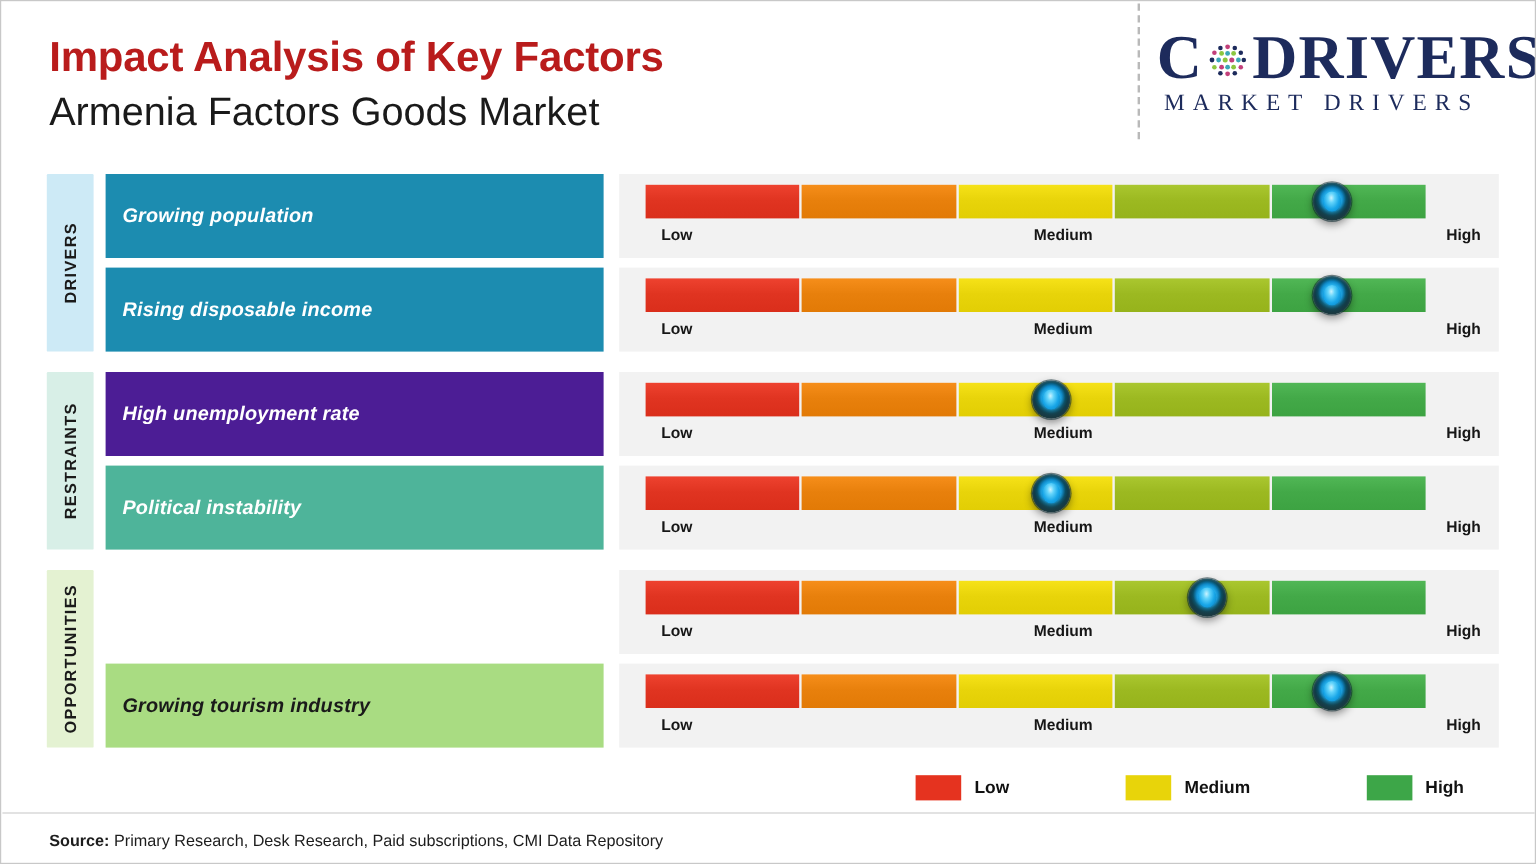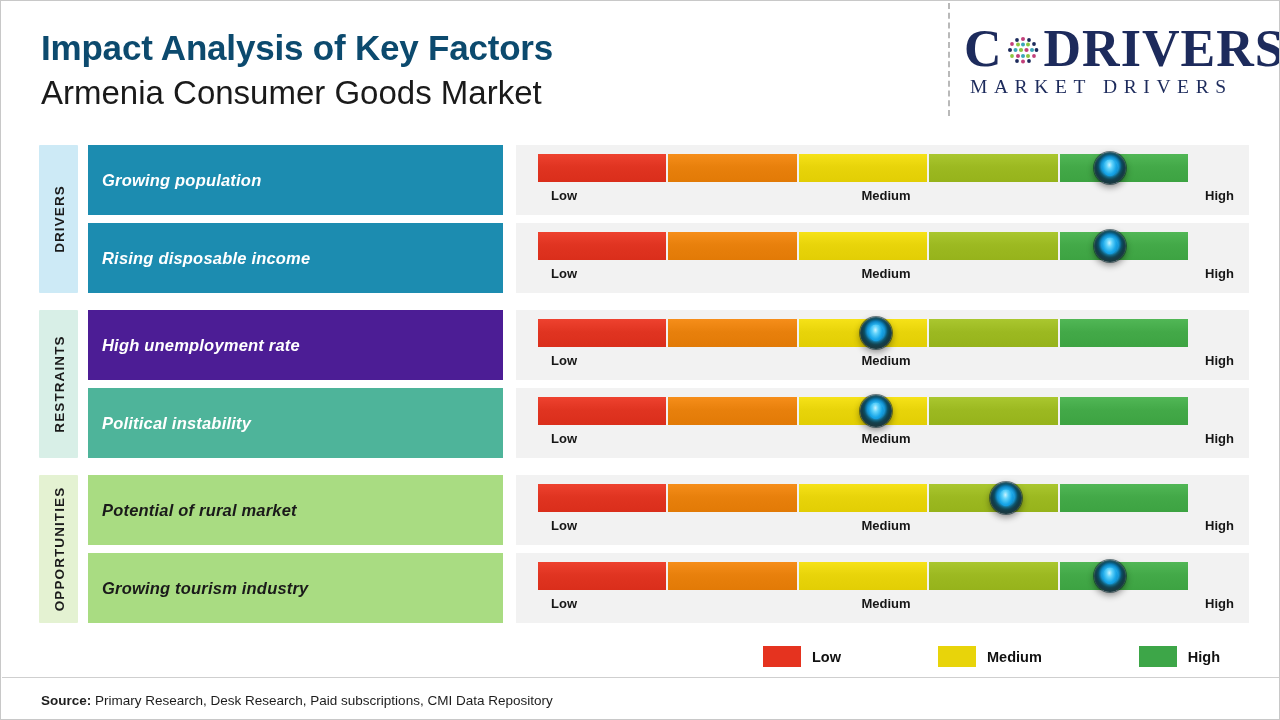--- a/index.html
+++ b/index.html
@@ -26,21 +26,21 @@
     left: 0; top: 0;
     width: 1280px; height: 130px;
   }
   #title-block {
     position: absolute;
     left: 40px; top: 28px;
   }
   #main-title {
     font-size: 35px;
     font-weight: bold;
-    color: #0c4a6e;
+    color: #b91c1c;
     letter-spacing: -0.2px;
     line-height: 1.1;
     white-space: nowrap;
   }
   #sub-title {
     font-size: 33px;
     font-weight: 400;
     color: #1a1a1a;
     line-height: 1.15;
     margin-top: 6px;
@@ -242,21 +242,21 @@
   }
 </style>
 </head>
 <body>
 
 <div id="slide">
 
   <div id="header">
     <div id="title-block">
       <div id="main-title">Impact Analysis of Key Factors</div>
-      <div id="sub-title">Armenia Consumer Goods Market</div>
+      <div id="sub-title">Armenia Factors Goods Market</div>
     </div>
 
     <div id="logo-divider"></div>
 
     <div id="logo">
       <div id="logo-word">
         <span class="logo-letter">C</span>
         <span id="logo-globe">
           <svg viewBox="0 0 40 40" width="40" height="40" aria-hidden="true">
             <g>
@@ -375,23 +375,20 @@
           </div>
           <div class="marker" style="left: 360px;"></div>
           <div class="gauge-scale">
             <div class="scale-label scale-low">Low</div>
             <div class="scale-label scale-medium">Medium</div>
             <div class="scale-label scale-high">High</div>
           </div>
         </div>
       </div>
       <div class="grid-row" style="top: 330px;">
-        <div class="factor-box" style="background: rgb(169, 220, 130);">
-          <div class="factor-text" style="color: rgb(26, 26, 26);">Potential of rural market</div>
-        </div>
         <div class="gauge-panel">
           <div class="gauge-bar">
             <div class="seg" style="background: linear-gradient(rgb(238, 66, 47) 0%, rgb(224, 52, 33) 46%, rgb(218, 46, 27) 100%);"></div>
             <div class="seg" style="background: linear-gradient(rgb(246, 142, 26) 0%, rgb(232, 128, 12) 46%, rgb(226, 122, 6) 100%);"></div>
             <div class="seg" style="background: linear-gradient(rgb(246, 226, 24) 0%, rgb(232, 212, 10) 46%, rgb(226, 206, 4) 100%);"></div>
             <div class="seg" style="background: linear-gradient(rgb(170, 199, 47) 0%, rgb(156, 185, 33) 46%, rgb(150, 179, 27) 100%);"></div>
             <div class="seg" style="background: linear-gradient(rgb(81, 183, 86) 0%, rgb(67, 169, 72) 46%, rgb(61, 163, 66) 100%);"></div>
           </div>
           <div class="marker" style="left: 490px;"></div>
           <div class="gauge-scale">

